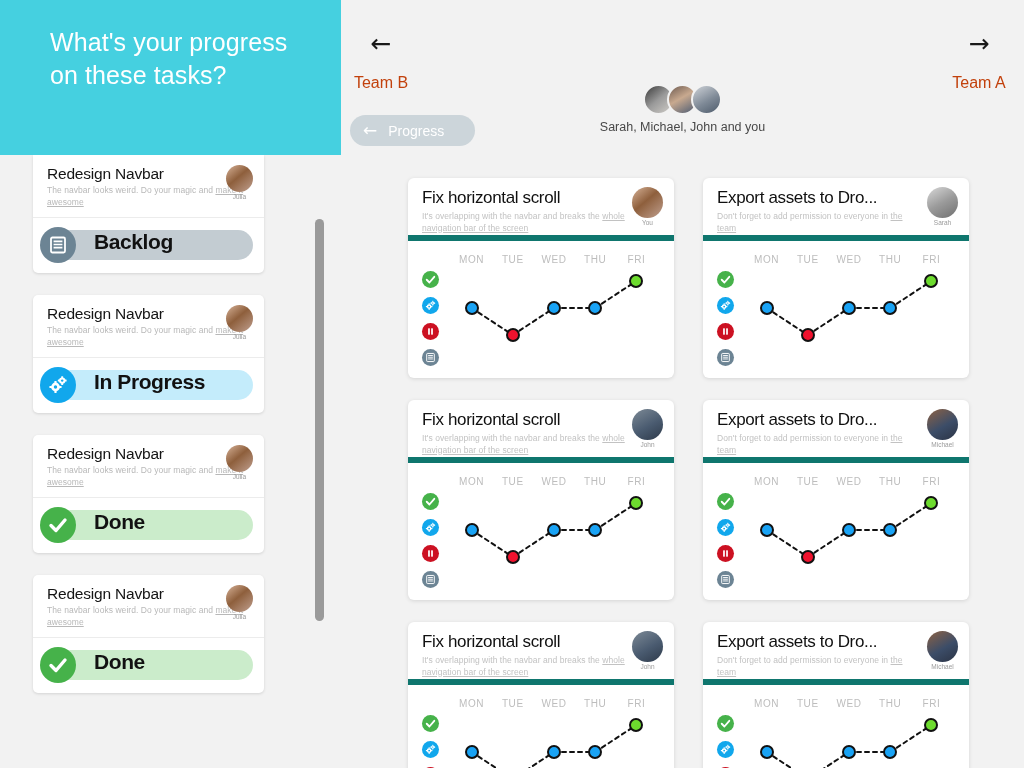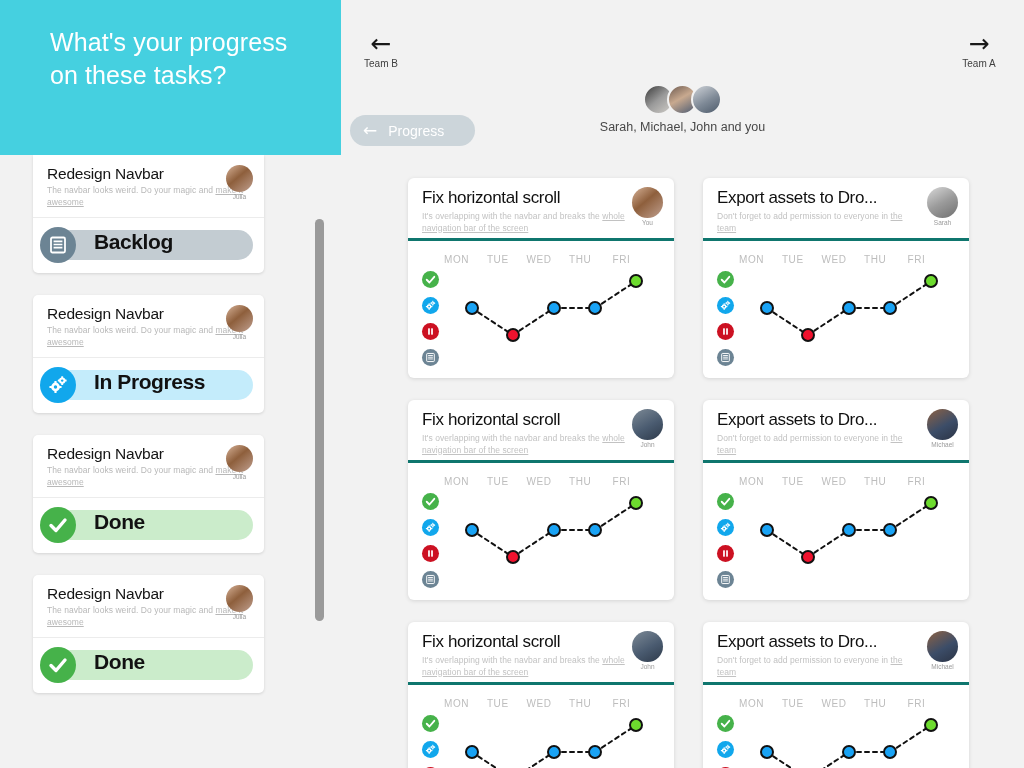--- a/index.html
+++ b/index.html
@@ -137,21 +137,21 @@
     top: 30px;
     text-align: center;
     width: 80px;
     cursor: pointer;
   }
   .nav-arrow .arrow-glyph {
     font-size: 25px; color: #1a1a1a; line-height: 28px; display: block;
     font-family: "DejaVu Sans", sans-serif;
   }
   .nav-arrow .arrow-label {
-    font-size: 10px; color: #404040; display: block; margin-top: 0;
+    font-size: 16px; color: #c2410c; display: block; margin-top: 16px;
   }
   .nav-prev { left: 0px; }
   .nav-next { right: 5px; }
   .sprint-label {
     position: absolute; top: 13px; left: 0; right: 0;
     text-align: center; font-size: 13px; color: #1f1f1f;
   }
   .team-title {
     position: absolute; top: 32px; left: 0; right: 0;
     text-align: center; font-size: 34px; color: #121212;
@@ -203,42 +203,42 @@
   .chart-card {
     width: 266px;
     background: #ffffff;
     border-radius: 6px;
     box-shadow: 0 1px 4px rgba(0,0,0,0.12);
     overflow: hidden;
   }
   .cc-head {
     position: relative;
     padding: 10px 14px 10px 14px;
-    border-bottom: 3px solid #0f766e;
+    border-bottom: 6px solid #0f766e;
     height: 63px;
   }
   .cc-title {
     font-size: 17px; color: #101010; letter-spacing: -0.35px;
     margin-bottom: 3px;
   }
   .cc-desc {
     font-size: 8.5px; color: #c2c2c2; line-height: 11.5px;
     width: 205px; letter-spacing: 0.05px;
   }
   .cc-desc u { text-decoration: underline; }
   .cc-avatar {
     position: absolute; top: 9px; right: 11px;
     width: 31px; text-align: center;
   }
   .cc-avatar .av-circle { width: 31px; height: 31px; }
   .cc-body { position: relative; height: 137px; }
   .day-row {
     display: flex;
     padding: 13px 0 0 0;
-    margin-left: 28px;
+    margin-left: 43px;
     width: 206px;
   }
   .day-row span {
     flex: 1 1 0;
     text-align: center;
     font-size: 10px;
     color: #bdbdbd;
     letter-spacing: 0.6px;
   }
   .chart-area { position: relative; height: 96px; }

